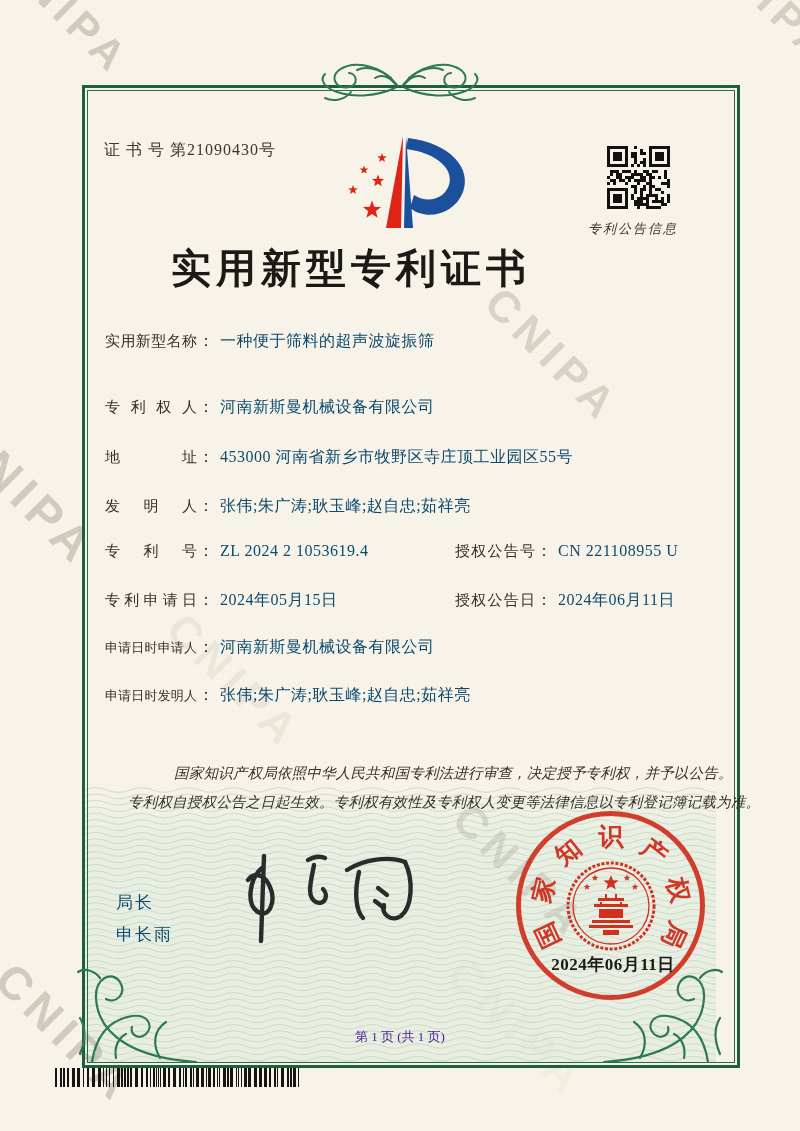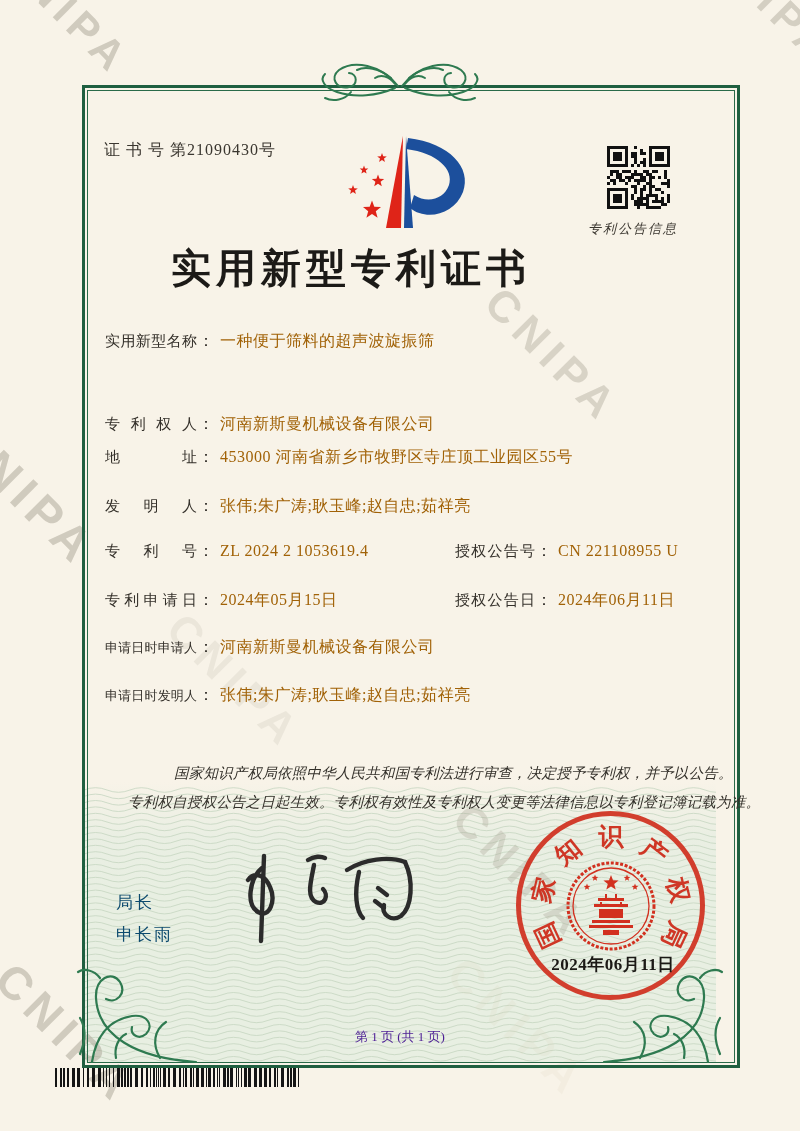--- a/index.html
+++ b/index.html
@@ -29,21 +29,21 @@
   #qr{left:607px;top:146px;z-index:5;}
   .qrcap{left:588px;top:220px;width:120px;font-size:13px;letter-spacing:2px;z-index:5;color:#3a362f;font-style:italic;}
   .title{left:0;top:241px;width:702px;text-align:center;font-size:40px;font-weight:bold;
          letter-spacing:5px;color:#1c1a17;z-index:5;}
 
   
   .row{position:absolute;left:105px;width:620px;z-index:5;font-size:16px;white-space:nowrap;}
   .flab{display:inline-block;width:92px;font-size:15px;text-align:justify;text-align-last:justify;color:#34302a;}
   .flab.small{font-size:13px;width:92px;}
   .colon{margin:0 6px 0 1px;}
-  .fval{letter-spacing:.5px;color:#a16207;}
+  .fval{letter-spacing:.5px;color:#0c4a6e;}
   .cell{display:inline-block;white-space:nowrap;vertical-align:top;}
   .cell.left{width:350px;}
   .rlab{display:inline-block;width:80px;font-size:15px;text-align:justify;text-align-last:justify;color:#34302a;}
 
   
   .decl{left:84px;width:636px;font-size:14.5px;letter-spacing:.2px;color:#33302a;z-index:5;font-style:italic;margin-left:44px;}
   .decl.l1{top:764px;padding-left:46px;}
   .decl.l2{top:793px;}
 
   
@@ -405,21 +405,21 @@
     <rect x="48" y="60" width="3" height="3" fill="#111"></rect>
     <rect x="51" y="60" width="3" height="3" fill="#111"></rect>
   </svg>
 <div class="abs qrcap">专利公告信息</div>
 
 <div class="abs title">实用新型专利证书</div>
 
 <div class="row" style="top:331px">
   <span class="flab">实用新型名称</span><span class="colon">：</span><span class="fval">一种便于筛料的超声波旋振筛</span>
 </div>
-<div class="row" style="top:414px">
+<div class="row" style="top:397px">
   <span class="flab">专利权人</span><span class="colon">：</span><span class="fval">河南新斯曼机械设备有限公司</span>
 </div>
 <div class="row" style="top:447px">
   <span class="flab">地址</span><span class="colon">：</span><span class="fval">453000 河南省新乡市牧野区寺庄顶工业园区55号</span>
 </div>
 <div class="row" style="top:496px">
   <span class="flab">发明人</span><span class="colon">：</span><span class="fval">张伟;朱广涛;耿玉峰;赵自忠;茹祥亮</span>
 </div>
 <div class="row" style="top:541px">
   <span class="cell left">

